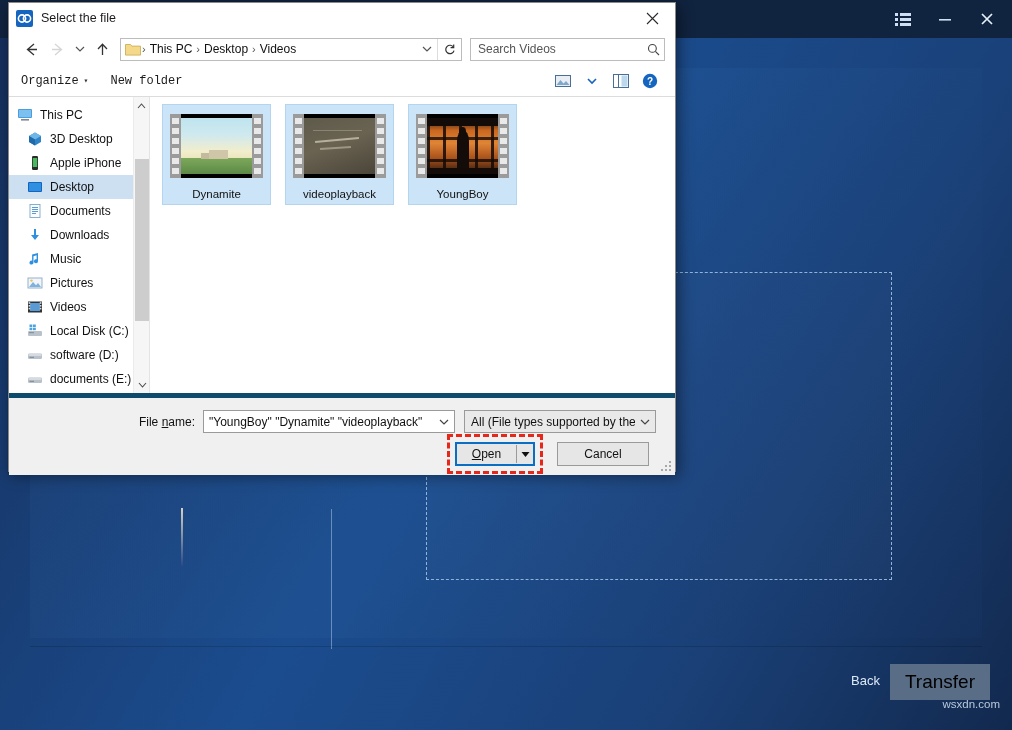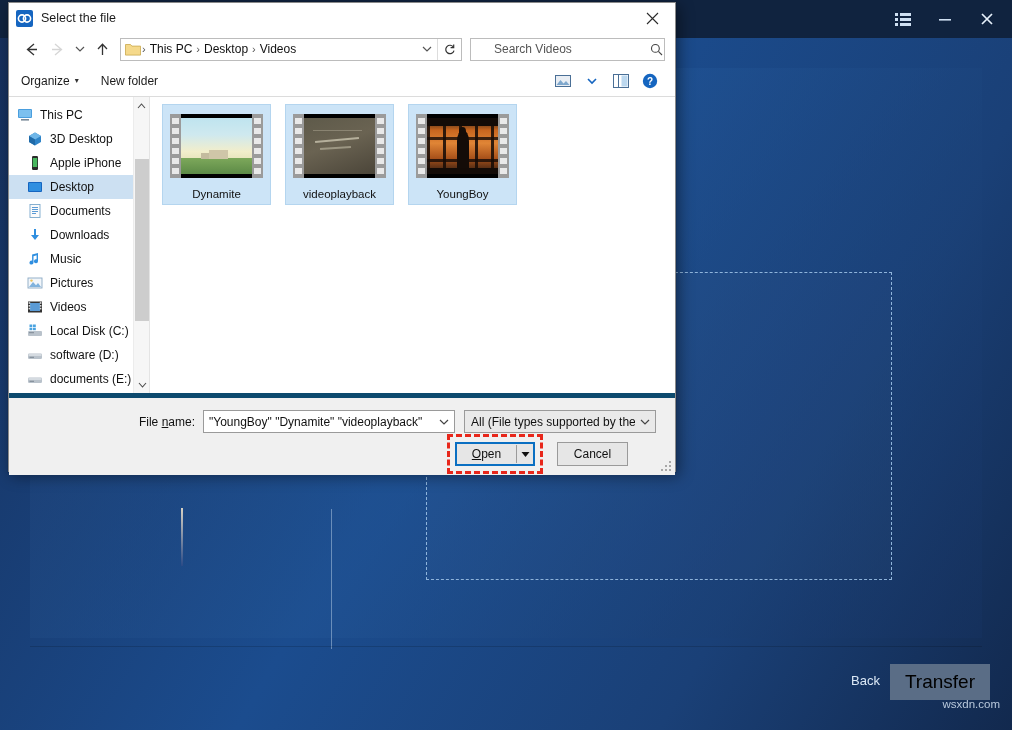--- a/index.html
+++ b/index.html
@@ -103,29 +103,29 @@
   .addr-folder { width: 16px; height: 14px; margin-left: 4px; flex: none; }
   .crumb { font-size: 12px; color: #111; padding: 0 3px; cursor: pointer; white-space: nowrap; }
   .crumb-sep { font-size: 11px; color: #555; padding: 0 1px; }
   .addr-dd { margin-left: auto; width: 20px; display: flex; align-items:center; justify-content:center; cursor:pointer; }
   .addr-refresh { width: 24px; height: 21px; border-left: 1px solid #ddd; display:flex; align-items:center; justify-content:center; cursor:pointer; }
   .search-box {
     width: 195px; height: 23px; margin-left: 6px; border: 1px solid #bcbcbc; background: #fff;
     display: flex; align-items: center; position: relative;
   }
   .search-box input {
-    border: none; outline: none; flex: 1; margin-left: 23px; font-size: 12px;
+    border: none; outline: none; flex: 1; margin-left: 7px; font-size: 12px;
     color: #a21caf; font-family: "Liberation Sans", sans-serif; background: transparent;
   }
   .search-box input::placeholder { color: #555; }
   .search-ic { width: 22px; display: flex; align-items:center; justify-content:center; }
 
   
   .cmd-row { height: 32px; display: flex; align-items: center; padding: 0 12px; border-bottom: 1px solid #dcdcdc; }
-  .cmd-item { font-size: 12px; color: #1b1b1b; margin-right: 22px; display:flex; align-items:center; gap:5px; cursor: pointer; }
+  .cmd-item { font-size: 12px; color: #1b1b1b; margin-right: 22px; display:flex; align-items:center; gap:5px; cursor: pointer; font-family: Liberation Mono, monospace; }
   .cmd-caret { font-size: 8px; color: #333; }
   .cmd-right { margin-left: auto; display: flex; align-items: center; gap: 3px; }
   .cmd-ic { width: 26px; height: 24px; display:flex; align-items:center; justify-content:center; cursor:pointer; }
 
   
   .dlg-content { position: relative; height: 296px; display: flex; background: #fff; }
   .sidebar { width: 140px; position: relative; padding-top: 6px; background: #fff; }
   .side-item {
     height: 24px; display: flex; align-items: center; padding-left: 18px; font-size: 12px; color: #111;
     cursor: pointer;
@@ -202,21 +202,21 @@
   }
   .btn-open {
     width: 80px; height: 24px; border: 2px solid #0a6fc2; background: #e6e6e6;
     display: flex; align-items: center; position: relative; cursor: pointer;
   }
   .btn-open .lbl { flex: 1; text-align: center; font-size: 12px; color: #111; }
   .btn-open .lbl u { text-decoration: underline; }
   .btn-open .sep { width: 1px; height: 18px; background: #9b9b9b; }
   .btn-open .arw { width: 16px; display:flex; align-items:center; justify-content:center; }
   .btn-cancel {
-    width: 71px; height: 24px; margin-left: 22px; border: 1px solid #9a9a9a; background: #e6e6e6;
+    width: 92px; height: 24px; margin-left: 22px; border: 1px solid #9a9a9a; background: #e6e6e6;
     font-size: 12px; color: #111; font-family: "Liberation Sans", sans-serif; cursor: pointer;
   }
   .grip { position: absolute; right: 3px; bottom: 3px; width: 11px; height: 11px; }
   .grip i { position:absolute; width:2px; height:2px; background:#a8a8a8; }
 </style>
 </head>
 <body>
 
 <div id="root">
 

